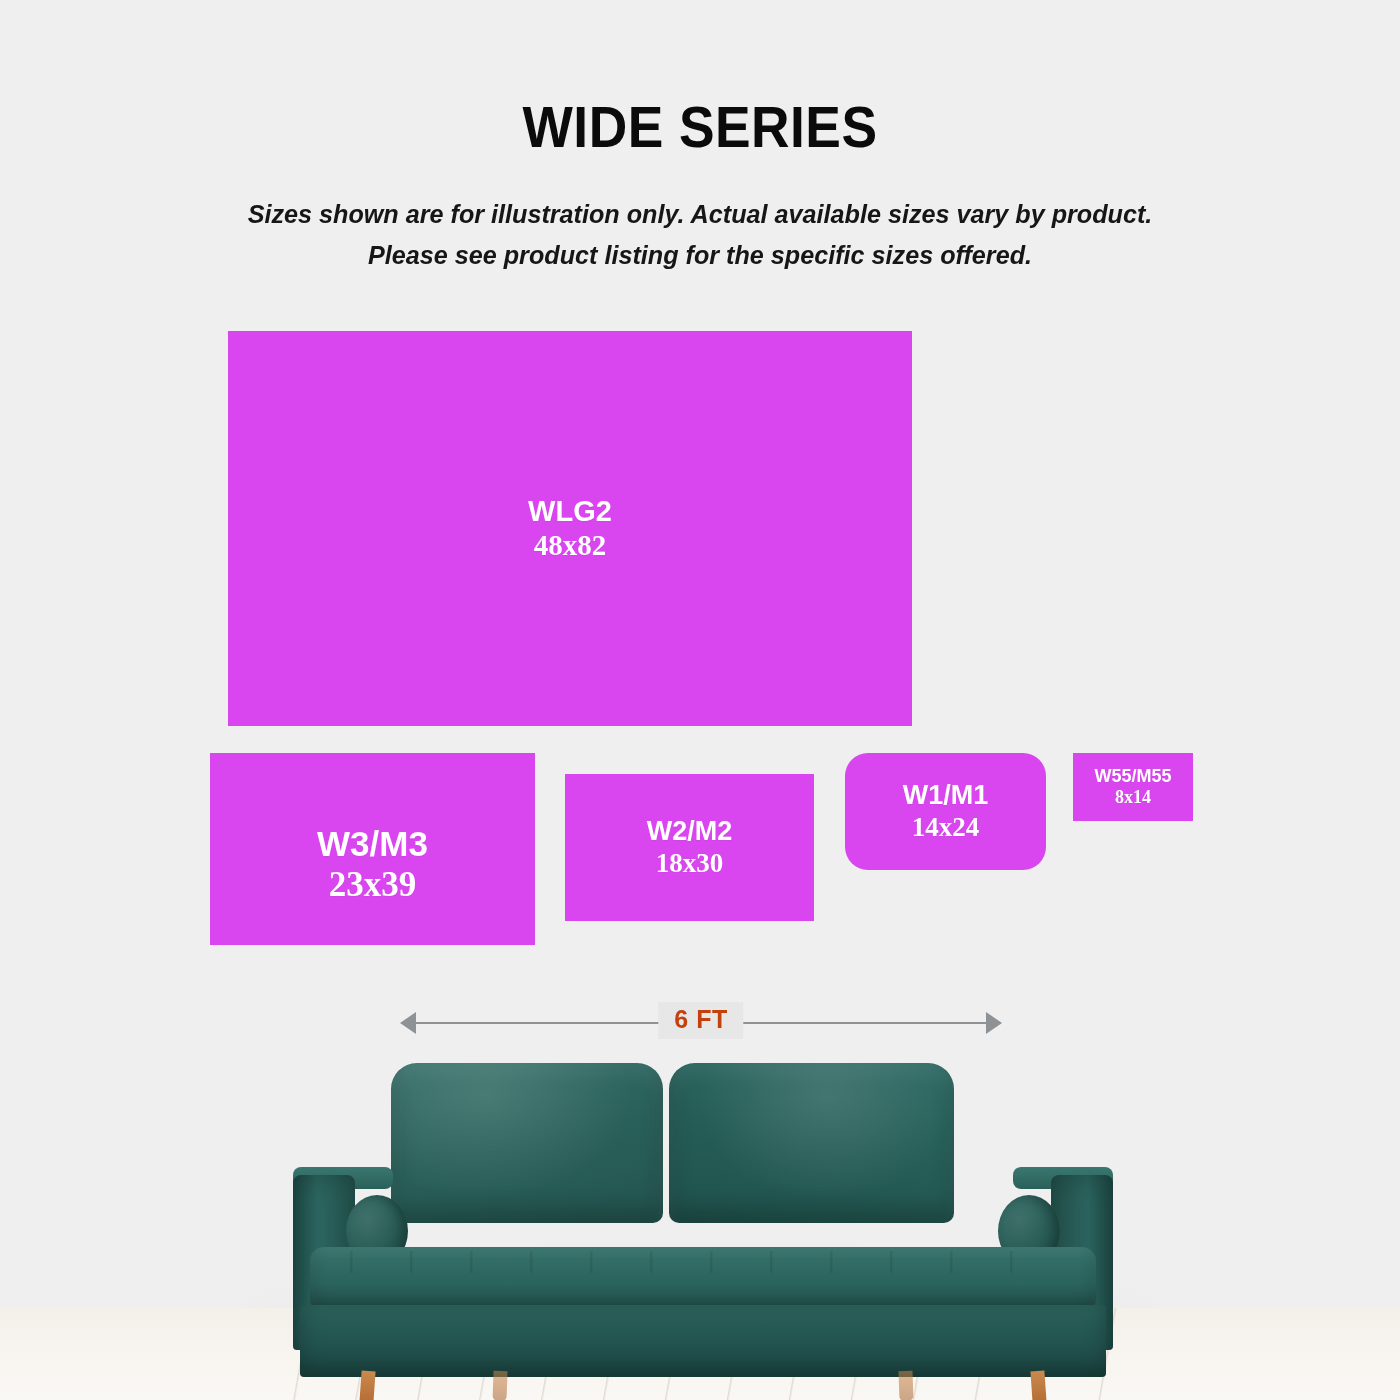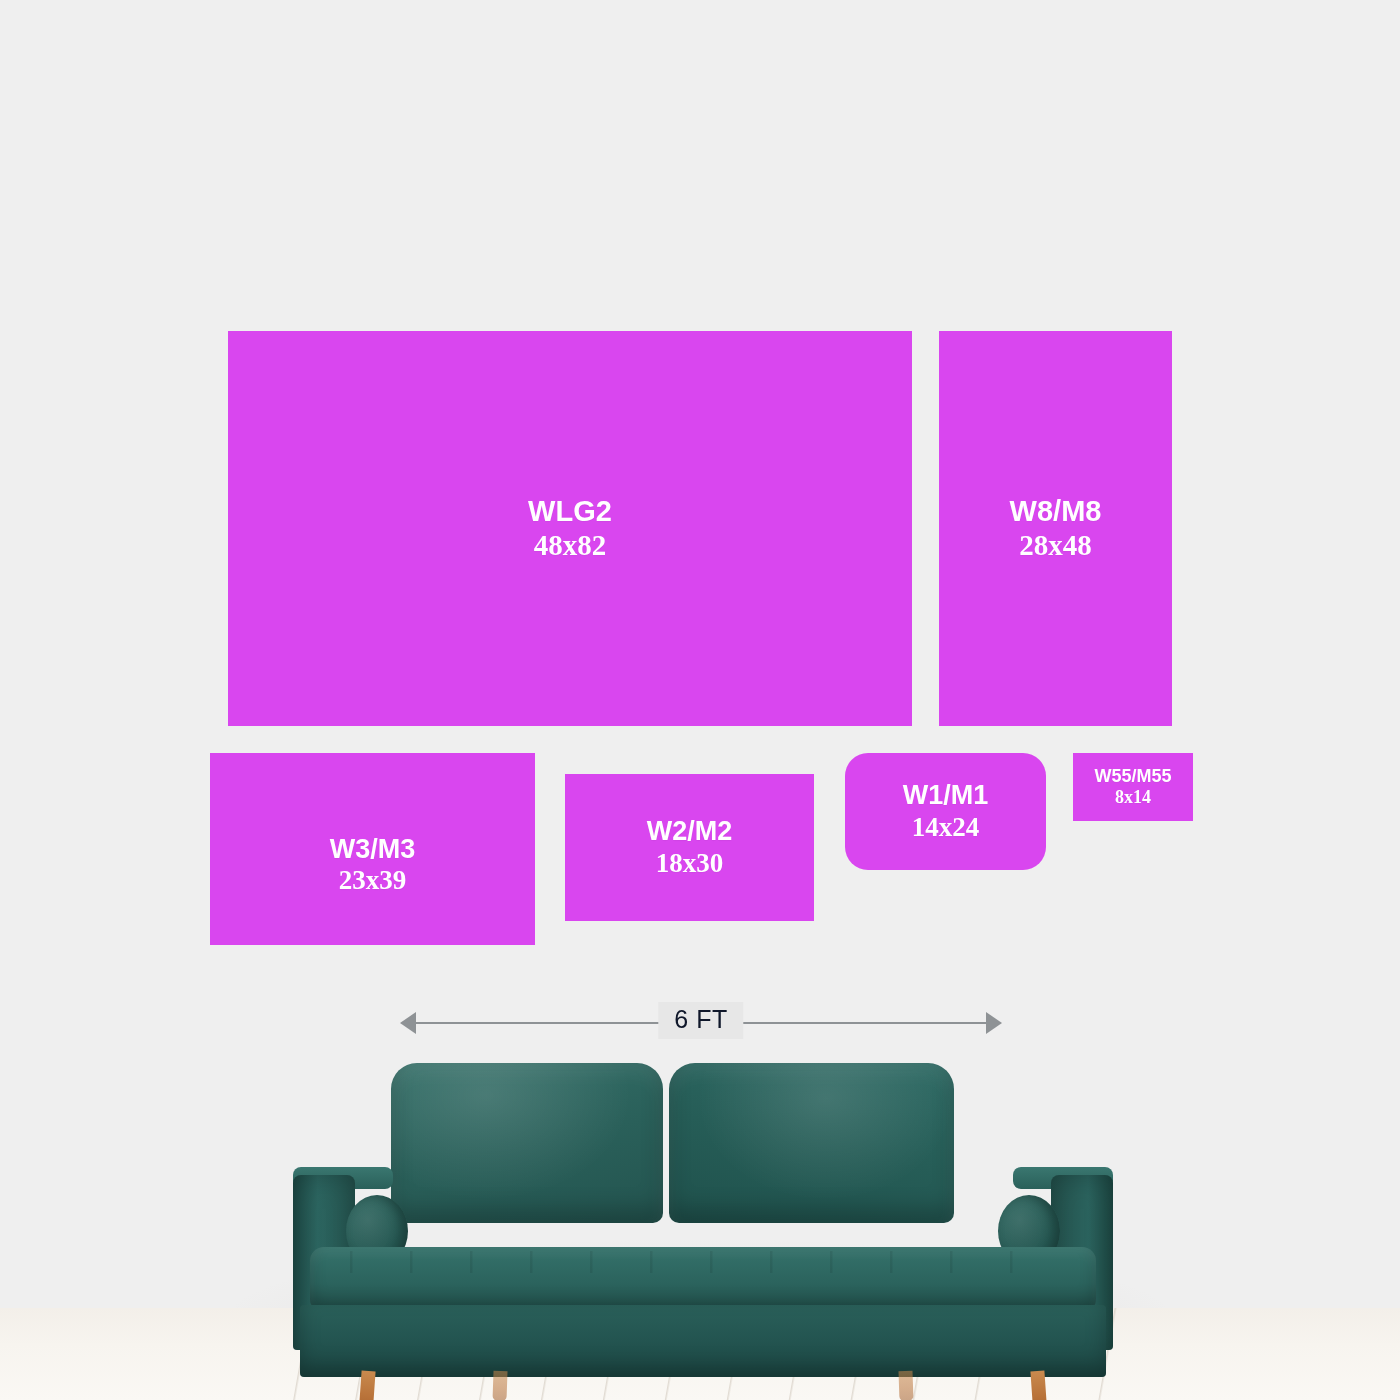--- a/index.html
+++ b/index.html
@@ -80,21 +80,21 @@
   
   #box-wlg2   { left: 228px; top: 331px;  width: 684px; height: 395px; }
   #box-w8m8   { left: 939px; top: 331px;  width: 233px; height: 395px; }
   #box-w3m3   { left: 210px; top: 753px;  width: 325px; height: 192px; }
   #box-w2m2   { left: 565px; top: 753px;  width: 249px; height: 147px; margin-top: 21px; }
   #box-w1m1   { left: 845px; top: 753px;  width: 201px; height: 117px; border-radius: 23px; }
   #box-w55m55 { left: 1073px; top: 753px; width: 120px; height: 68px; }
 
   #box-wlg2 .box-label  { font-size: 29px; }
   #box-w8m8 .box-label  { font-size: 29px; }
-  #box-w3m3 .box-label  { font-size: 27px; margin-top: 32px; }
+  #box-w3m3 .box-label  { font-size: 35px; margin-top: 32px; }
   #box-w2m2 .box-label  { font-size: 27px; }
   #box-w1m1 .box-label  { font-size: 27px; }
   #box-w55m55 .box-label{ font-size: 18px; }
 
   
   #measure {
     position: absolute;
     left: 400px;
     top: 1002px;
     width: 602px;
@@ -117,23 +117,23 @@
   }
   #arrow-left  { left: 0px;  border-right: 16px solid #8e9295; }
   #arrow-right { right: 0px; border-left: 16px solid #8e9295; }
 
   #measure-label {
     position: absolute;
     left: 50%;
     top: 0px;
     transform: translateX(-50%);
     background: #e7e7e7;
-    color: #0f172a;
+    color: #c2410c;
     font-size: 25px;
-    font-weight: normal;
+    font-weight: bold;
     letter-spacing: 0.5px;
     padding: 5px 16px 7px 16px;
     line-height: 1;
   }
 
   
   #floor {
     position: absolute;
     left: 0;
     top: 1308px;
@@ -280,36 +280,38 @@
   #leg-2 { left: 205px; transform: rotate(2deg); height: 30px; opacity: 0.55; }
   #leg-3 { right: 205px; transform: rotate(-2deg); height: 30px; opacity: 0.55; }
   #leg-4 { right: 72px; transform: rotate(-4deg); }
 
 </style>
 </head>
 <body>
 
 <div id="page">
 
+  <div id="header">
+    <h1 id="page-title">WIDE SERIES</h1>
+
+    <div id="subtitle">
+      <span class="line">Sizes shown are for illustration only. Actual available sizes vary by product.</span>
+      <span class="line">Please see product listing for the specific sizes offered.</span>
+    </div>
+  </div>
 
   <div id="size-map">
 
     <div class="size-box" id="box-wlg2">
       <div class="box-label">
         <span class="code">WLG2</span>
         <span class="dims">48x82</span>
       </div>
     </div>
 
-    <div class="size-box" id="box-w8m8">
-      <div class="box-label">
-        <span class="code">W8/M8</span>
-        <span class="dims">28x48</span>
-      </div>
-    </div>
 
     <div class="size-box" id="box-w3m3">
       <div class="box-label">
         <span class="code">W3/M3</span>
         <span class="dims">23x39</span>
       </div>
     </div>
 
     <div class="size-box" id="box-w2m2">
       <div class="box-label">

